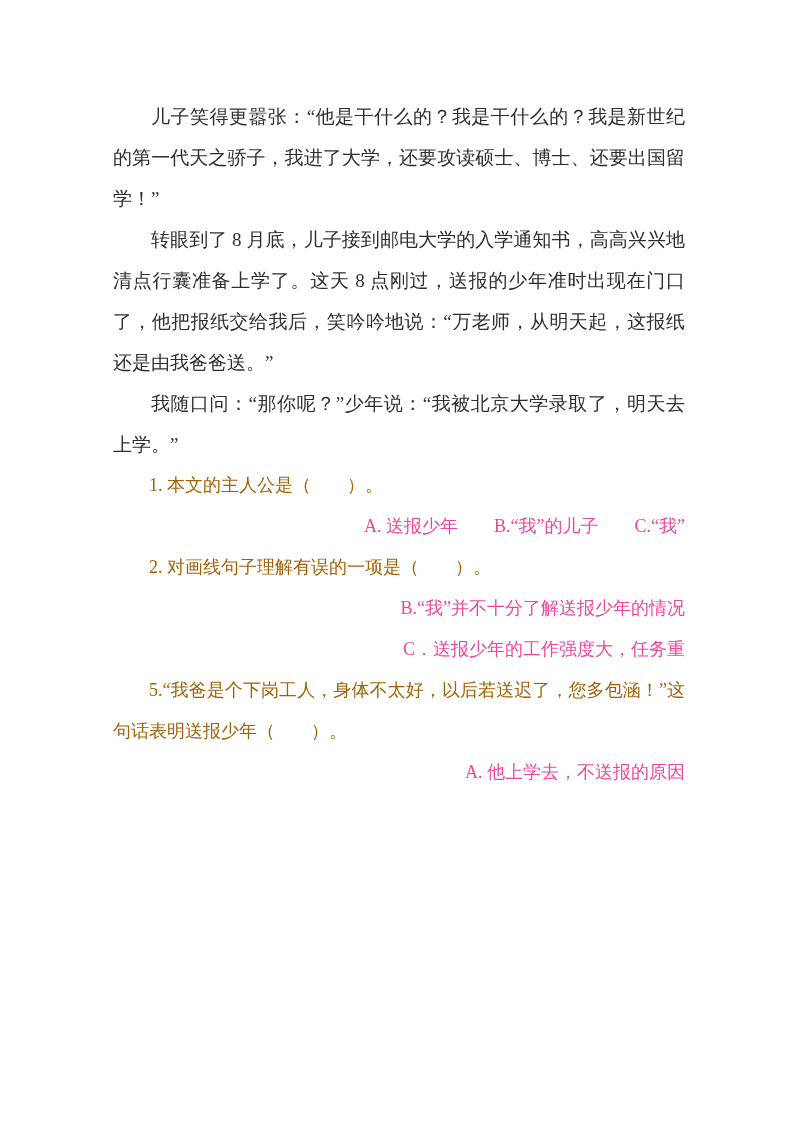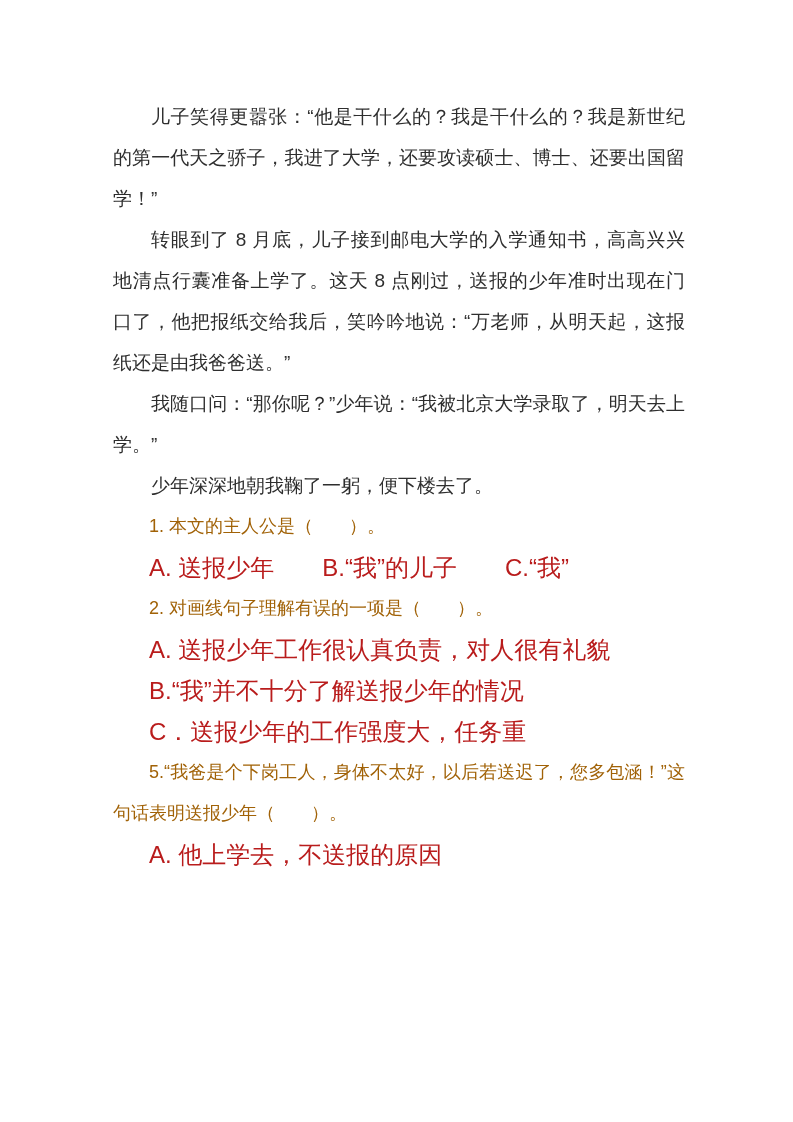--- a/index.html
+++ b/index.html
@@ -6,21 +6,21 @@
     margin: 0;
     padding: 0;
     background: #ffffff;
   }
   .page {
     position: relative;
     width: 793px;
     height: 1122px;
     background: #ffffff;
     overflow: hidden;
-    font-family: Liberation Sans, sans-serif;
+    font-family: Liberation Serif, serif;
   }
   .content {
     position: absolute;
     left: 113px;
     top: 96px;
     width: 572px;
   }
   .content p {
     margin: 0;
     padding: 0;
@@ -33,37 +33,35 @@
     text-align: justify;
     text-indent: 38px;
   }
   p.question {
     font-size: 18px;
     color: #a16207;
     text-align: justify;
     text-indent: 36px;
   }
   p.option {
-    font-size: 24px;
-    color: #b91c1c;
-    text-align: left;
+    font-size: 18px;
+    color: #ec4899;
+    text-align: right;
     text-indent: 36px;
   }
 </style>
 </head>
 <body>
 
 <div class="page">
   <div class="content">
       <p class="story">儿子笑得更嚣张：“他是干什么的？我是干什么的？我是新世纪的第一代天之骄子，我进了大学，还要攻读硕士、博士、还要出国留学！”</p>
       <p class="story">转眼到了 8 月底，儿子接到邮电大学的入学通知书，高高兴兴地清点行囊准备上学了。这天 8 点刚过，送报的少年准时出现在门口了，他把报纸交给我后，笑吟吟地说：“万老师，从明天起，这报纸还是由我爸爸送。”</p>
       <p class="story">我随口问：“那你呢？”少年说：“我被北京大学录取了，明天去上学。”</p>
-      <p class="story">少年深深地朝我鞠了一躬，便下楼去了。</p>
       <p class="question">1. 本文的主人公是（　　）。</p>
       <p class="option">A. 送报少年　　B.“我”的儿子　　C.“我”</p>
       <p class="question">2. 对画线句子理解有误的一项是（　　）。</p>
-      <p class="option">A. 送报少年工作很认真负责，对人很有礼貌</p>
       <p class="option">B.“我”并不十分了解送报少年的情况</p>
       <p class="option">C．送报少年的工作强度大，任务重</p>
       <p class="question">5.“我爸是个下岗工人，身体不太好，以后若送迟了，您多包涵！”这句话表明送报少年（　　）。</p>
       <p class="option">A. 他上学去，不送报的原因</p>
     </div>
 </div>
 
 </body></html>

